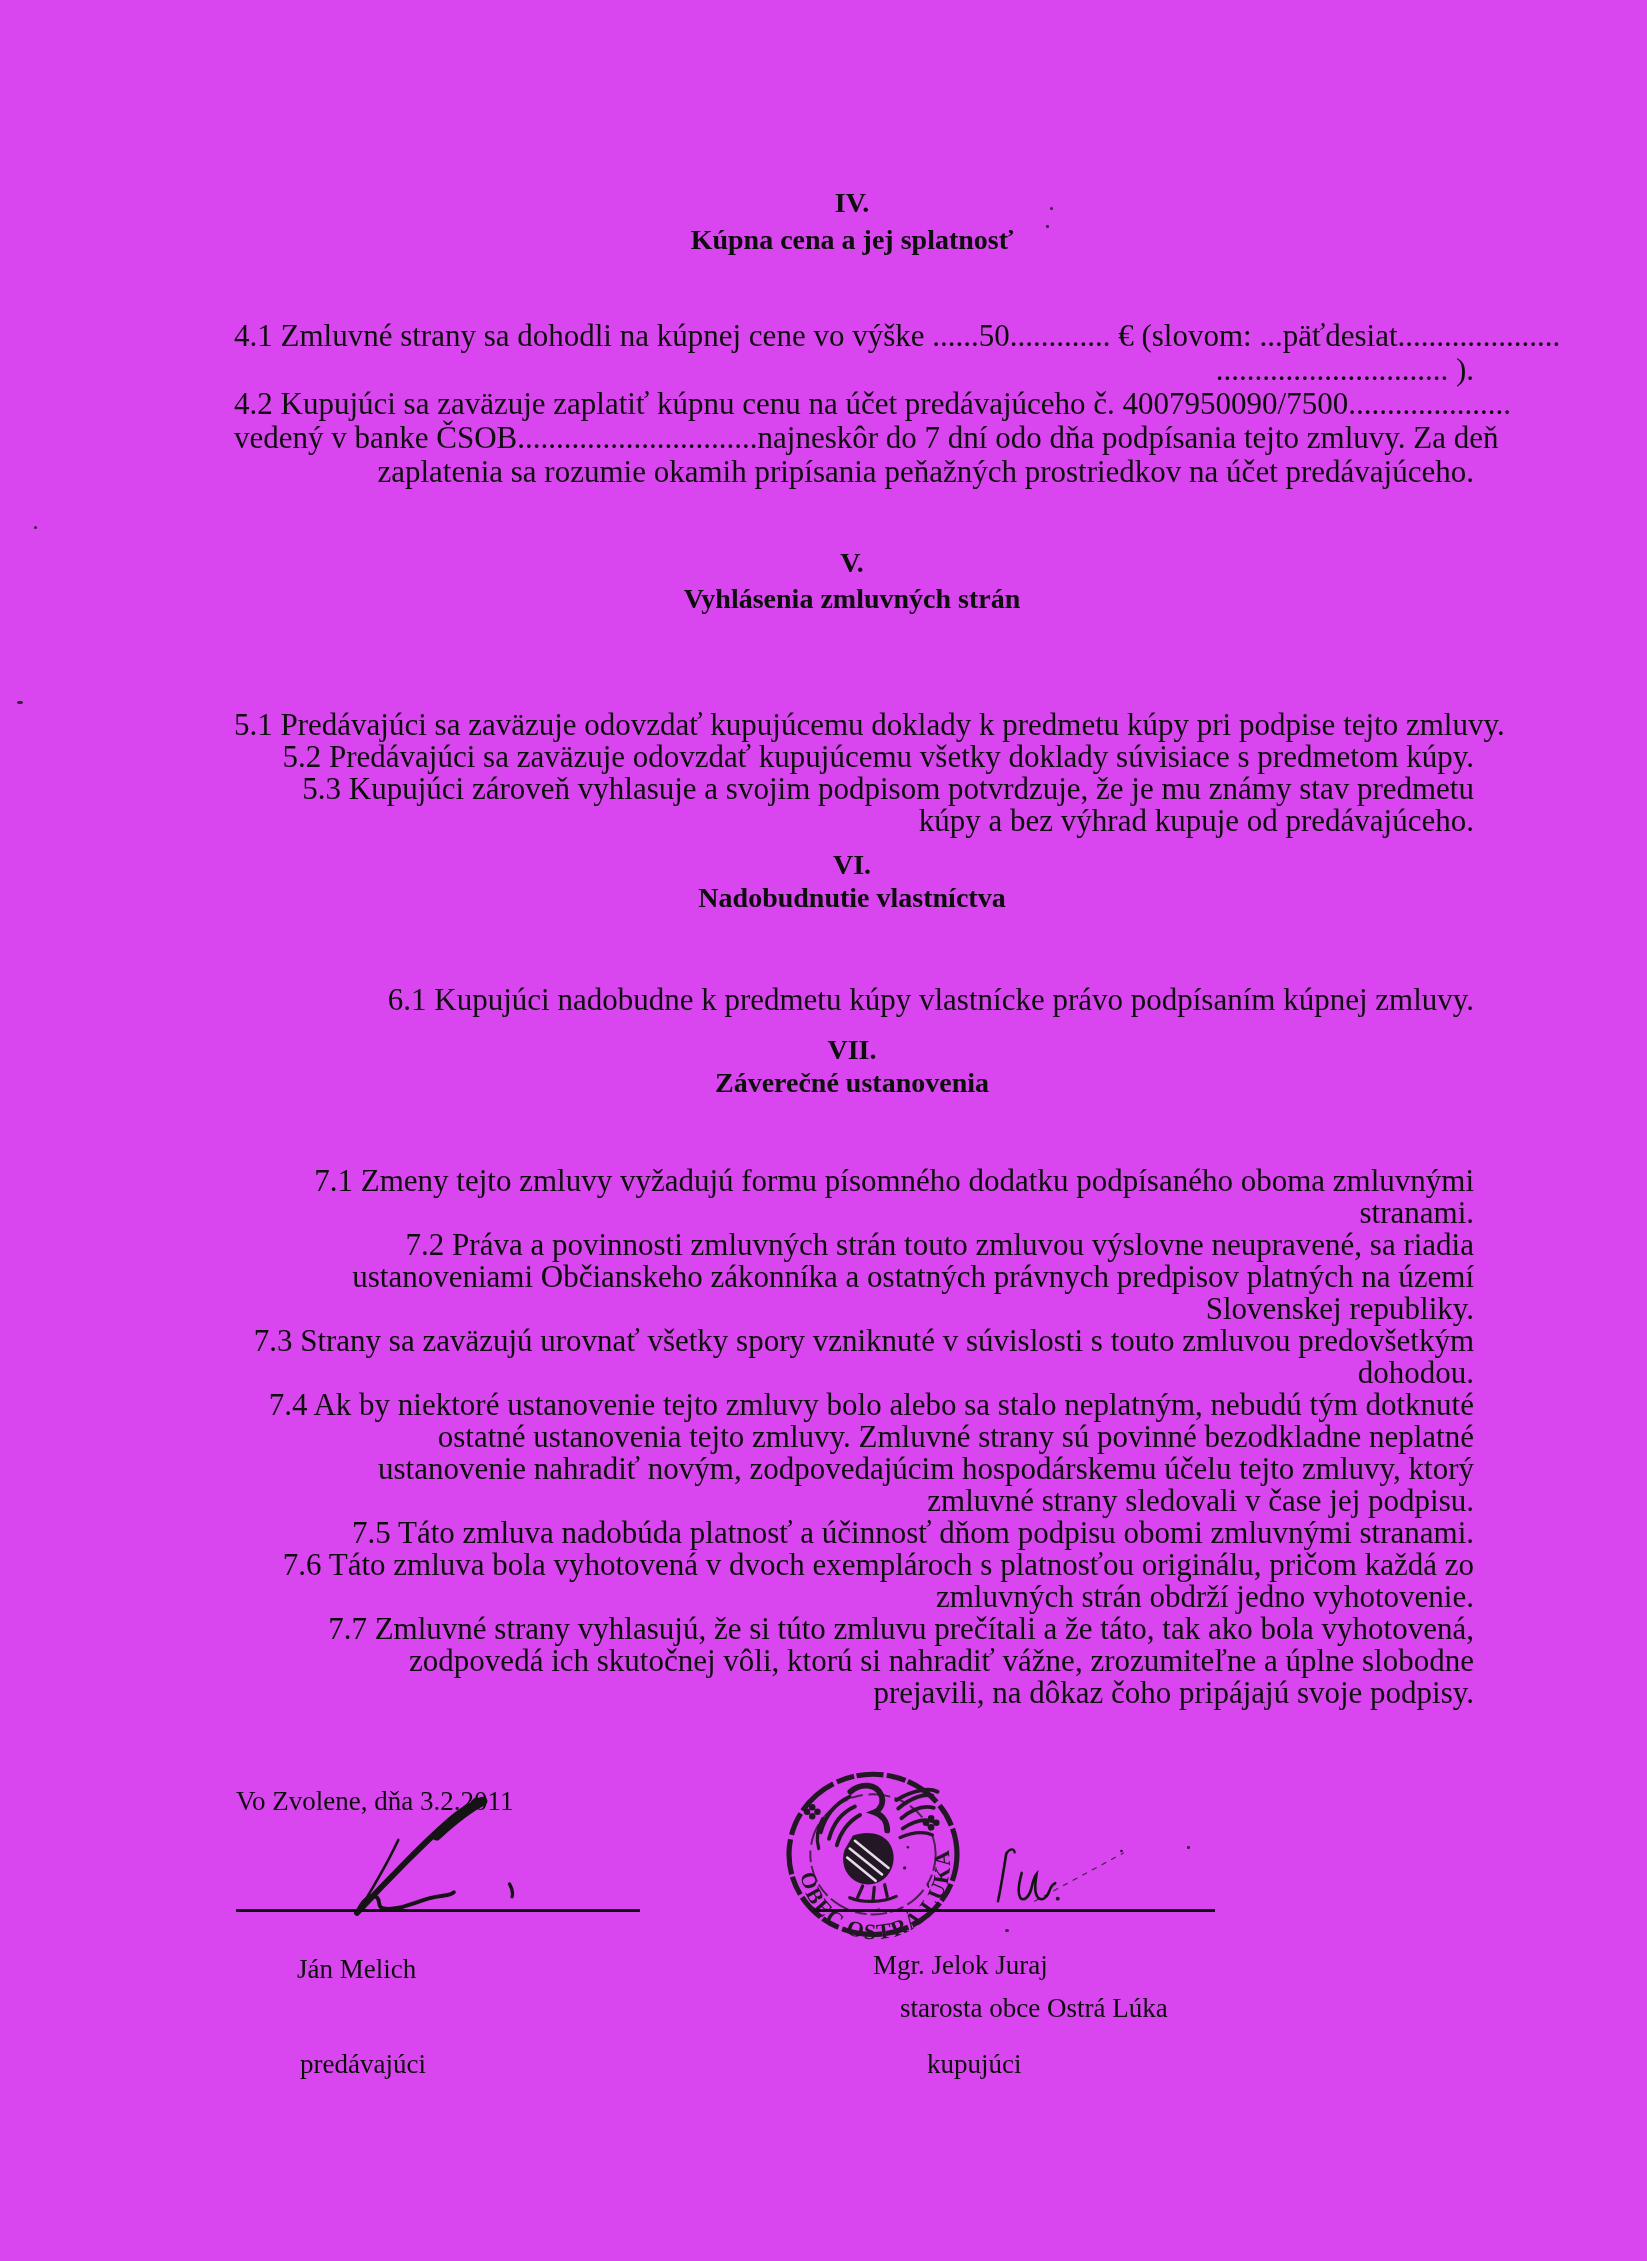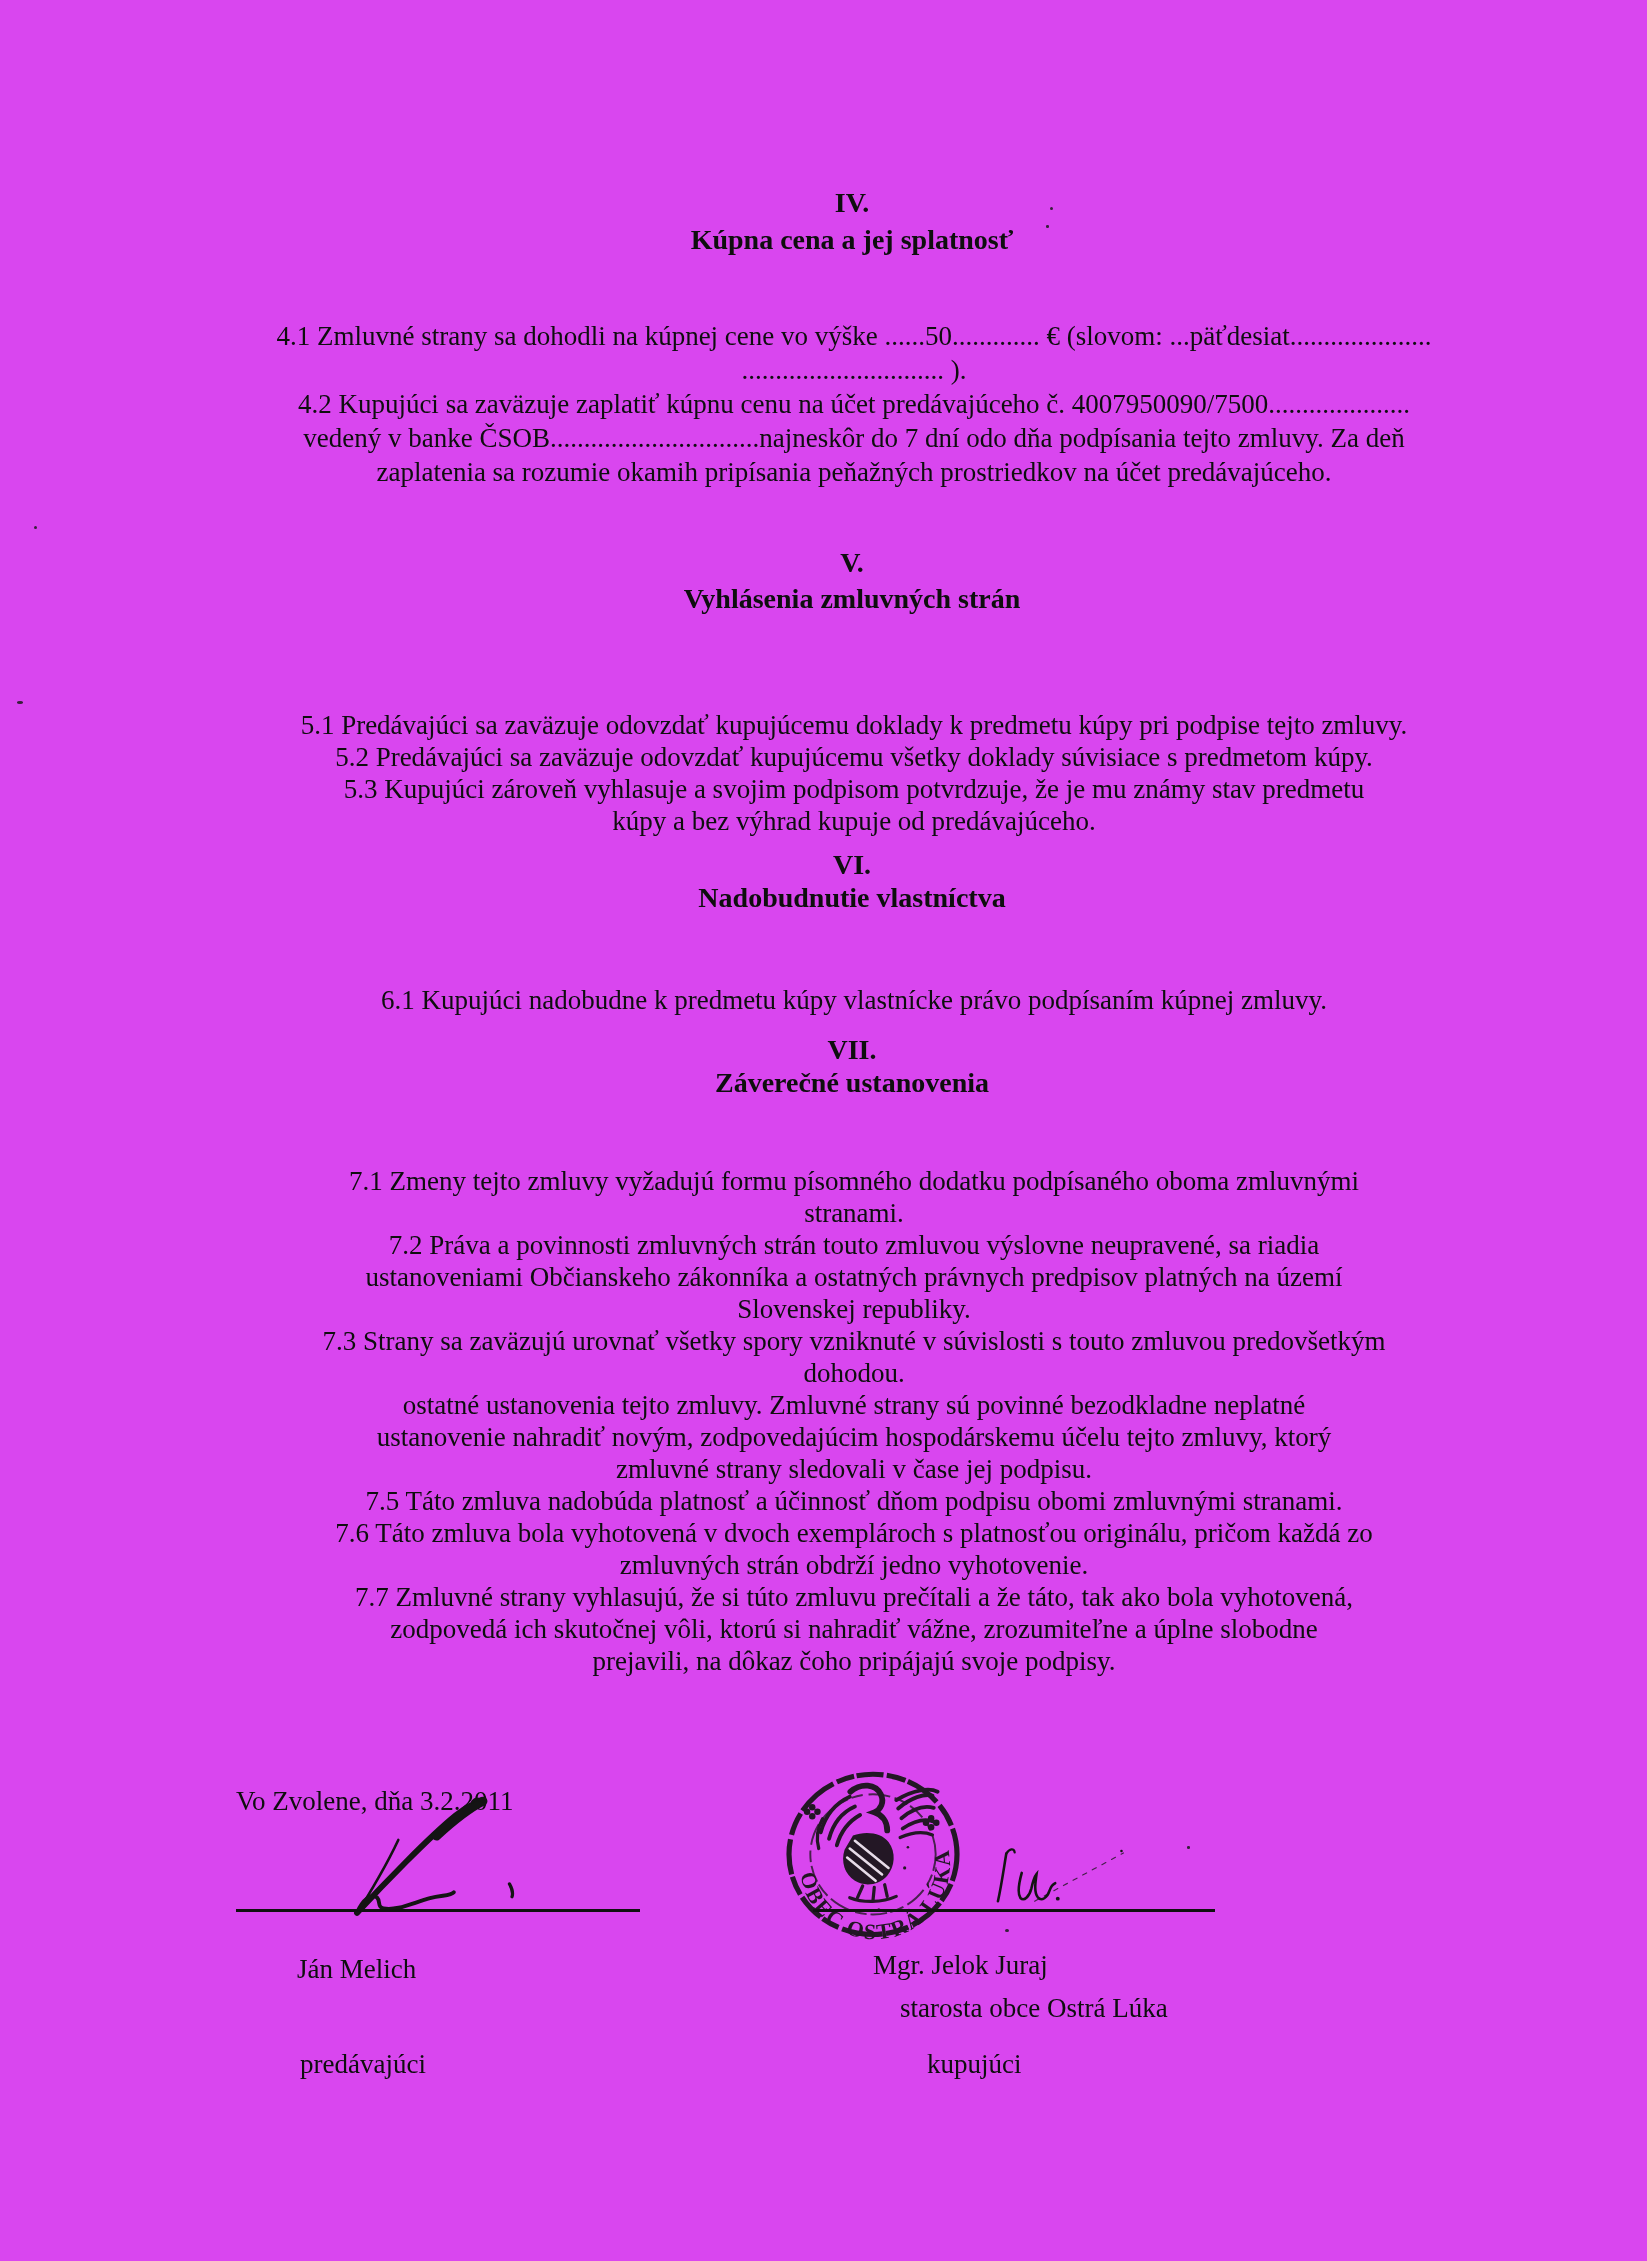--- a/index.html
+++ b/index.html
@@ -19,22 +19,22 @@
     text-align:center;
     font-weight:bold;
     font-size:28px;
     line-height:34px;
     white-space:nowrap;
   }
   .para{
     position:absolute;
     left:234px;
     width:1240px;
-    font-size:27px;
-    text-align:center;
+    font-size:31px;
+    text-align:right;
   }
   .para .line{white-space:nowrap;}
   .lh52 .line{line-height:34px;}
   .lh50 .line{line-height:32px;}
   .label{
     position:absolute;
     font-size:27px;
     line-height:34px;
     white-space:nowrap;
   }
@@ -85,20 +85,21 @@
   <div class="heading" style="top:1033px">VII.</div>
   <div class="heading" style="top:1066px">Záverečné ustanovenia</div>
   <div class="para lh50" style="top:1165px">
     <div class="line">7.1 Zmeny tejto zmluvy vyžadujú formu písomného dodatku podpísaného oboma zmluvnými</div>
     <div class="line">stranami.</div>
     <div class="line">7.2 Práva a povinnosti zmluvných strán touto zmluvou výslovne neupravené, sa riadia</div>
     <div class="line">ustanoveniami Občianskeho zákonníka a ostatných právnych predpisov platných na území</div>
     <div class="line">Slovenskej republiky.</div>
     <div class="line">7.3 Strany sa zaväzujú urovnať všetky spory vzniknuté v súvislosti s touto zmluvou predovšetkým</div>
     <div class="line">dohodou.</div>
+    <div class="line">7.4 Ak by niektoré ustanovenie tejto zmluvy bolo alebo sa stalo neplatným, nebudú tým dotknuté</div>
     <div class="line">ostatné ustanovenia tejto zmluvy. Zmluvné strany sú povinné bezodkladne neplatné</div>
     <div class="line">ustanovenie nahradiť novým, zodpovedajúcim hospodárskemu účelu tejto zmluvy, ktorý</div>
     <div class="line">zmluvné strany sledovali v čase jej podpisu.</div>
     <div class="line">7.5 Táto zmluva nadobúda platnosť a účinnosť dňom podpisu obomi zmluvnými stranami.</div>
     <div class="line">7.6 Táto zmluva bola vyhotovená v dvoch exemplároch s platnosťou originálu, pričom každá zo</div>
     <div class="line">zmluvných strán obdrží jedno vyhotovenie.</div>
     <div class="line">7.7 Zmluvné strany vyhlasujú, že si túto zmluvu prečítali a že táto, tak ako bola vyhotovená,</div>
     <div class="line">zodpovedá ich skutočnej vôli, ktorú si nahradiť vážne, zrozumiteľne a úplne slobodne</div>
     <div class="line">prejavili, na dôkaz čoho pripájajú svoje podpisy.</div>
   </div>

